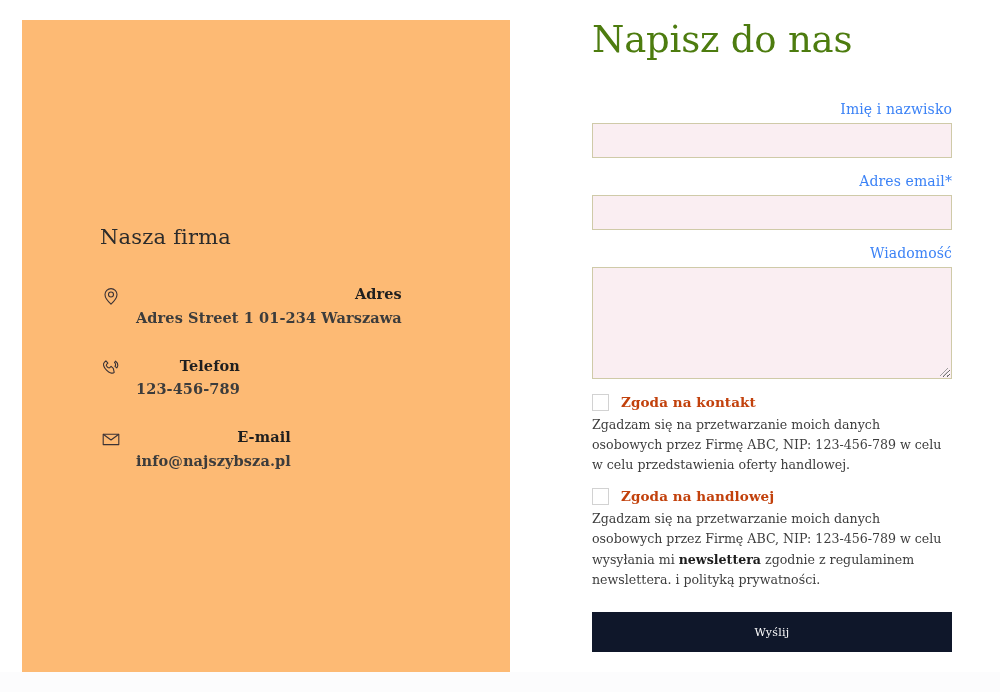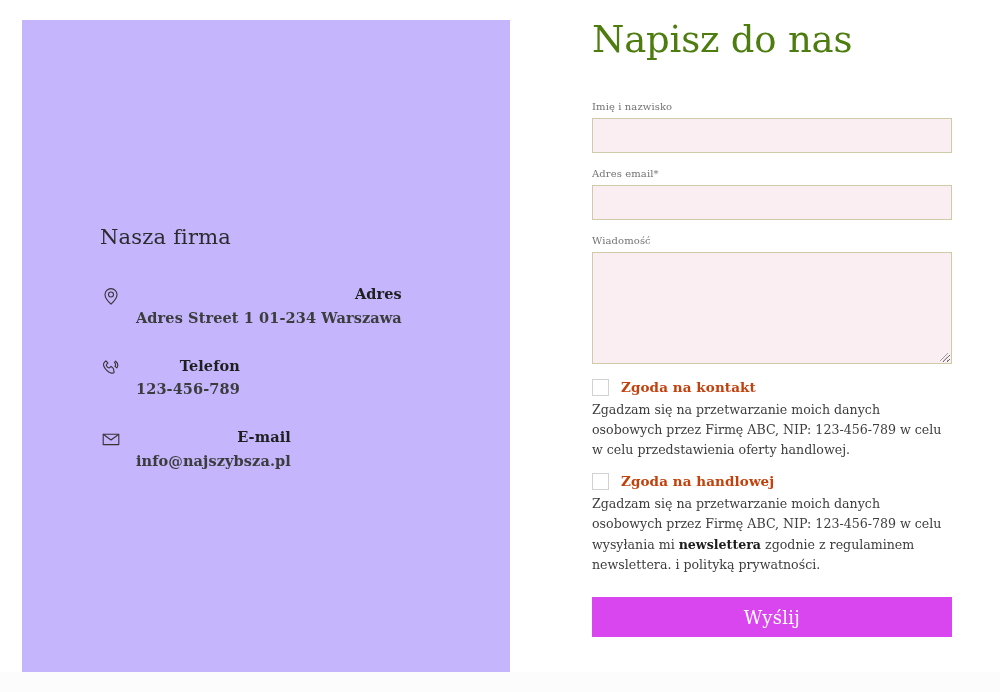--- a/index.html
+++ b/index.html
@@ -31,21 +31,21 @@
     background: #fcfcfd;
   }
 
   
   .info-panel {
     position: absolute;
     left: 22px;
     top: 20px;
     width: 488px;
     height: 652px;
-    background: #c4b5fd;
+    background: #fdba74;
   }
   .info-inner {
     position: absolute;
     left: 78px;
     top: 205px;
     width: 390px;
   }
   .company-title {
     font-family: "DejaVu Serif", "Liberation Serif", serif;
     font-size: 21px;
@@ -104,24 +104,25 @@
     font-weight: 400;
     color: #4d7c0f;
     letter-spacing: -0.2px;
     margin: 0 0 40px 0;
     line-height: 1.1;
   }
   .field-group { margin-bottom: 15px; }
   .field-label {
     display: block;
     font-family: "DejaVu Serif", "Liberation Serif", serif;
-    font-size: 10px;
-    color: #737373;
+    font-size: 14px;
+    color: #3b82f6;
     margin-bottom: 6px;
     letter-spacing: 0.1px;
+    text-align: right;
   }
   .text-input {
     display: block;
     width: 360px;
     height: 35px;
     background: #faeef2;
     border: 1px solid #cfcaa8;
     outline: none;
     font-family: "Liberation Sans", sans-serif;
     font-size: 14px;
@@ -182,25 +183,25 @@
     width: 360px;
   }
   .consent-text b { font-weight: 700; color: #1c1c1c; }
 
   
   .submit-button {
     display: block;
     width: 360px;
     height: 40px;
     margin-top: 22px;
-    background: #d946ef;
+    background: #0f172a;
     border: none;
     color: #ffffff;
     font-family: "DejaVu Serif", "Liberation Serif", serif;
-    font-size: 18px;
+    font-size: 11px;
     letter-spacing: 0.3px;
     cursor: pointer;
   }
 </style>
 </head>
 <body>
 
 <div class="page">
 
   <div class="info-panel">

